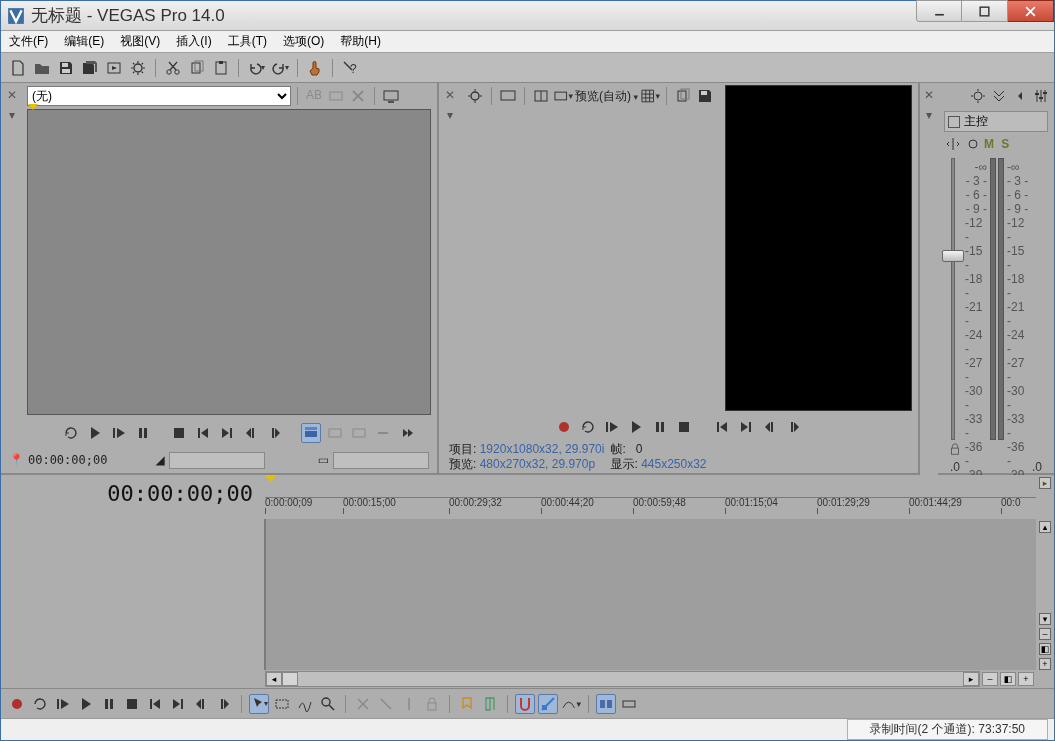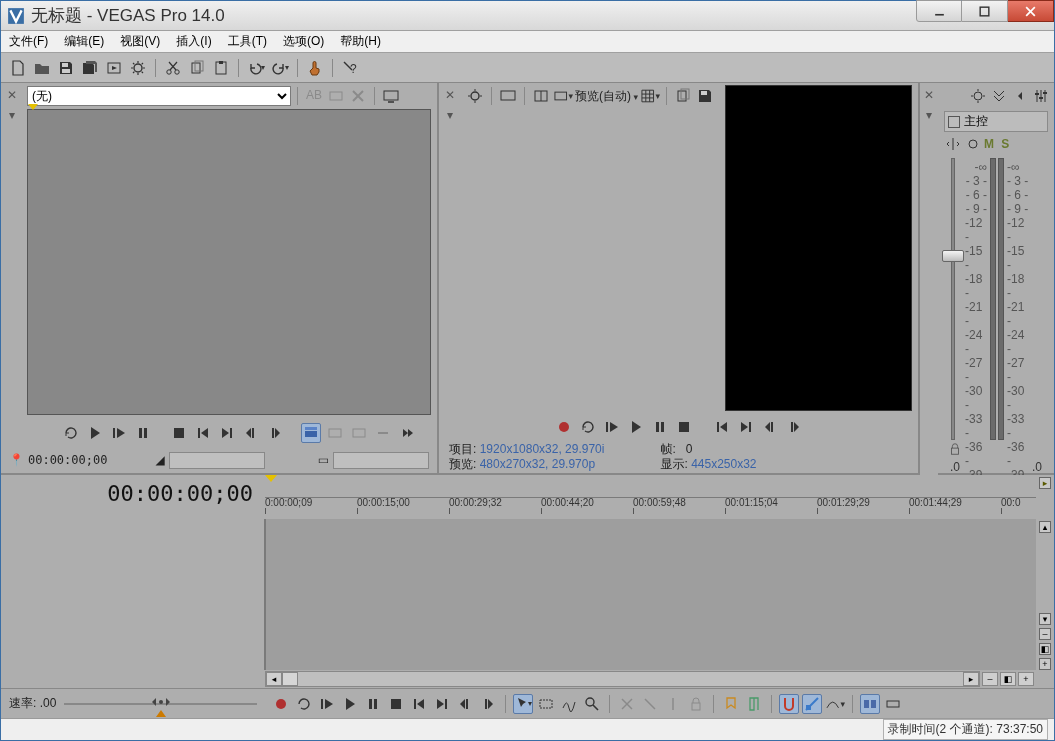--- a/index.html
+++ b/index.html
@@ -113,21 +113,21 @@
 .ratesec .lab{font-size:12px; color:#222;}
 .ratesec .shuttle{ flex:1; height:16px; position:relative;}
 .shutline{position:absolute; top:7px; left:0; right:0; height:2px; background:#888;}
 .shutmark{position:absolute; top:-1px; left:50%; transform:translateX(-50%); width:22px; height:14px; display:flex; align-items:center; justify-content:center;}
 .shutmark svg{width:22px; height:14px;}
 .shutptr{position:absolute; top:14px; left:50%; transform:translateX(-50%); width:0;height:0; border-left:5px solid transparent; border-right:5px solid transparent; border-bottom:7px solid #cc7a00;}
 
 .tltransport{ flex:1; display:flex; align-items:center; gap:3px; padding:0 6px;}
 .tltransport .tbtn{ width:20px; height:20px;}
 .statusbar{ height:22px; background:#efefef; border-top:1px solid #9a9a9a; display:flex; align-items:center; justify-content:flex-end; padding:0 6px;}
-.statusbox{ border:1px solid #b0b0b0; padding:1px 4px; font-size:12px; color:#333; background:#f5f5f5;}
+.statusbox{ border:1px solid #b0b0b0; padding:1px 22px; font-size:12px; color:#333; background:#f5f5f5;}
 
 .active{background:#9fb8d8; border:1px solid #5a7aa8; border-radius:2px;}
 </style>
 </head>
 <body>
 
 <div class="window">
 
   <div class="titlebar">
     <span class="appicon">
@@ -508,21 +508,21 @@
                 <path d="M8 3l5 5-5 5z" fill="#333"></path>
                 <rect x="5" y="3" width="2" height="10" fill="#333"></rect>
               </svg>
             </span>
         </div>
         <div class="prevstatus">
           <div class="col">
             <div><span class="lbl">项目:</span> <span class="val">1920x1080x32, 29.970i</span></div>
             <div><span class="lbl">预览:</span> <span class="val">480x270x32, 29.970p</span></div>
           </div>
-          <div class="col" style="margin-left:50px;">
+          <div class="col" style="">
             <div><span class="lbl">帧:</span>&nbsp;&nbsp;&nbsp;<span>0</span></div>
             <div><span class="lbl">显示:</span> <span class="val">445x250x32</span></div>
           </div>
         </div>
       </div>
 
       <div class="panel mixer">
         <div style="display:flex;">
           <div class="dockbar" style="width:18px;">
             <span class="dockbtn">✕</span>
@@ -653,21 +653,21 @@
           <span class="bigtime">00:00:00;00</span>
         </div>
         <div class="rulerwrap">
           <div class="yellowcursor" style="left:0px;"></div>
           <div class="ruler">
               <div class="tickzone" id="tickzone">
                 <div class="tick" style="left: 0px;">
                   <span class="lab">0:00:00;09</span>
                   <span class="line"></span>
                 </div>
-                <div class="tick" style="left: 92px;">
+                <div class="tick" style="left: 78px;">
                   <span class="lab">00:00:15;00</span>
                   <span class="line"></span>
                 </div>
                 <div class="tick" style="left: 184px;">
                   <span class="lab">00:00:29;32</span>
                   <span class="line"></span>
                 </div>
                 <div class="tick" style="left: 276px;">
                   <span class="lab">00:00:44;20</span>
                   <span class="line"></span>
@@ -724,33 +724,20 @@
         </div>
         <div class="rightctrls">
           <div class="btn">–</div>
           <div class="btn">◧</div>
           <div class="btn">+</div>
         </div>
         <div style="width:18px"></div>
       </div>
 
       <div class="tlbottombar">
-        <div class="ratesec">
-          <span class="lab"><span>速率:</span> <span>.00</span></span>
-          <div class="shuttle">
-            <div class="shutline"></div>
-            <div class="shutmark">
-                <svg viewBox="0 0 22 14">
-                  <path d="M2 7l4-4v8zM20 7l-4-4v8z" fill="#444"></path>
-                  <circle cx="11" cy="7" r="2" fill="#444"></circle>
-                </svg>
-              </div>
-            <div class="shutptr"></div>
-          </div>
-        </div>
         <div class="tltransport">
           <span class="tbtn rec">
               <svg viewBox="0 0 16 16">
                 <circle cx="8" cy="8" r="5"></circle>
               </svg>
             </span>
           <span class="tbtn">
               <svg viewBox="0 0 16 16">
                 <path d="M3 8a5 5 0 1 1 2 4" fill="none" stroke="#333" stroke-width="1.4"></path>
               </svg>

